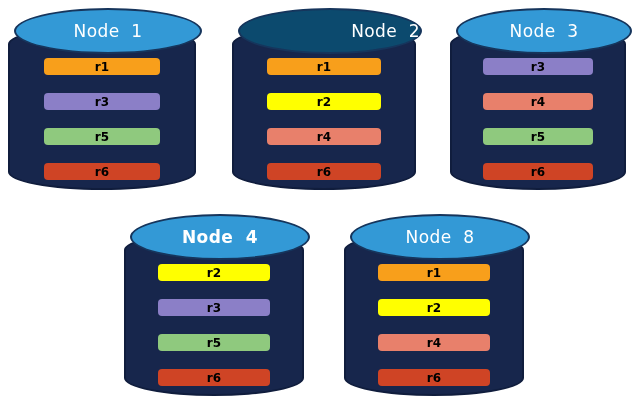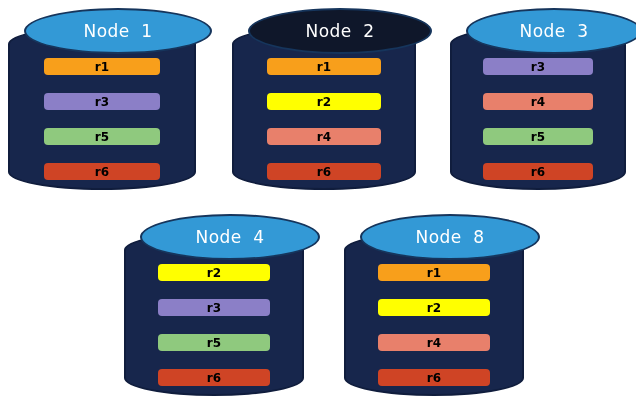--- a/index.html
+++ b/index.html
@@ -36,21 +36,21 @@
     width: 100%;
     box-sizing: border-box;
     background: #17264c;
     border: 2px solid #101d3d;
     border-radius: 50% / 18px;  
   }
 
   
   .node-lid {
     position: absolute;
-    left: 16px;
+    left: 6px;
     top: 0;
     width: 100%;
     height: 46px;
     box-sizing: border-box;
     background: #3399d6;
     border: 2px solid #16355c;
     border-radius: 50%;
     display: flex;
     align-items: center;
     justify-content: center;
@@ -130,21 +130,21 @@
         <div class="replica-bar" style="background: rgb(255, 255, 0);">
           <span class="replica-label" style="color: rgb(0, 0, 0);">r2</span>
         </div>
         <div class="replica-bar" style="background: rgb(232, 128, 107);">
           <span class="replica-label" style="color: rgb(0, 0, 0);">r4</span>
         </div>
         <div class="replica-bar" style="background: rgb(207, 68, 37);">
           <span class="replica-label" style="color: rgb(0, 0, 0);">r6</span>
         </div>
       </div>
-      <div class="node-lid" style="background: #0f172a; border-color: rgb(22, 53, 92);">
+      <div class="node-lid" style="background: #0c4a6e; border-color: rgb(22, 53, 92); justify-content: flex-end;">
         <span class="node-label" style="color: rgb(255, 255, 255);">Node  2</span>
       </div>
     </div>
     <div class="node" style="left: 450px; top: 8px; width: 176px; height: 182px;">
       <div class="node-body" style="height: 164px; background: rgb(23, 38, 76); border-color: rgb(16, 29, 61);"></div>
       <div class="replica-list">
         <div class="replica-bar" style="background: rgb(139, 127, 199);">
           <span class="replica-label" style="color: rgb(0, 0, 0);">r3</span>
         </div>
         <div class="replica-bar" style="background: rgb(232, 128, 107);">
@@ -171,21 +171,21 @@
           <span class="replica-label" style="color: rgb(0, 0, 0);">r3</span>
         </div>
         <div class="replica-bar" style="background: rgb(143, 201, 126);">
           <span class="replica-label" style="color: rgb(0, 0, 0);">r5</span>
         </div>
         <div class="replica-bar" style="background: rgb(207, 68, 37);">
           <span class="replica-label" style="color: rgb(0, 0, 0);">r6</span>
         </div>
       </div>
       <div class="node-lid" style="background: rgb(51, 153, 214); border-color: rgb(22, 53, 92);">
-        <span class="node-label" style="color: rgb(255, 255, 255);">Node  4</span>
+        <span class="node-label" style="color: rgb(255, 255, 255); font-weight: bold;">Node  4</span>
       </div>
     </div>
     <div class="node" style="left: 344px; top: 214px; width: 180px; height: 182px;">
       <div class="node-body" style="height: 164px; background: rgb(23, 38, 76); border-color: rgb(16, 29, 61);"></div>
       <div class="replica-list">
         <div class="replica-bar" style="background: rgb(248, 159, 27);">
           <span class="replica-label" style="color: rgb(0, 0, 0);">r1</span>
         </div>
         <div class="replica-bar" style="background: rgb(255, 255, 0);">
           <span class="replica-label" style="color: rgb(0, 0, 0);">r2</span>

